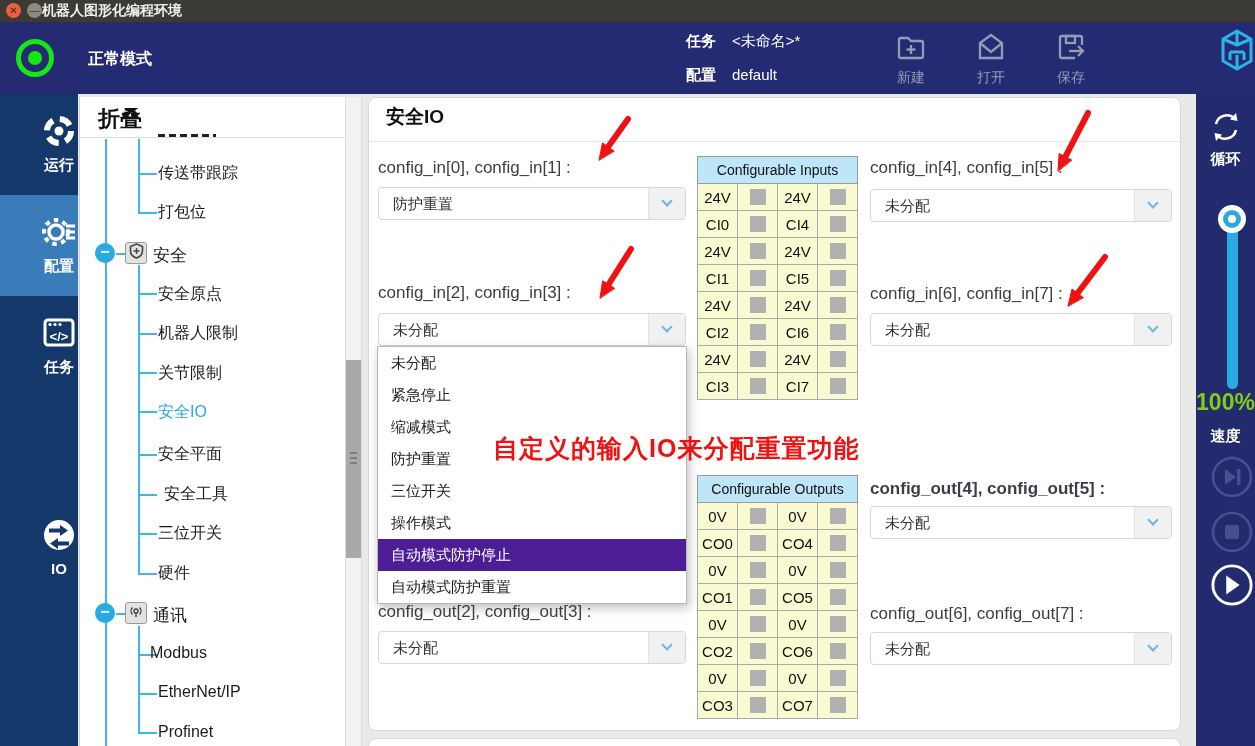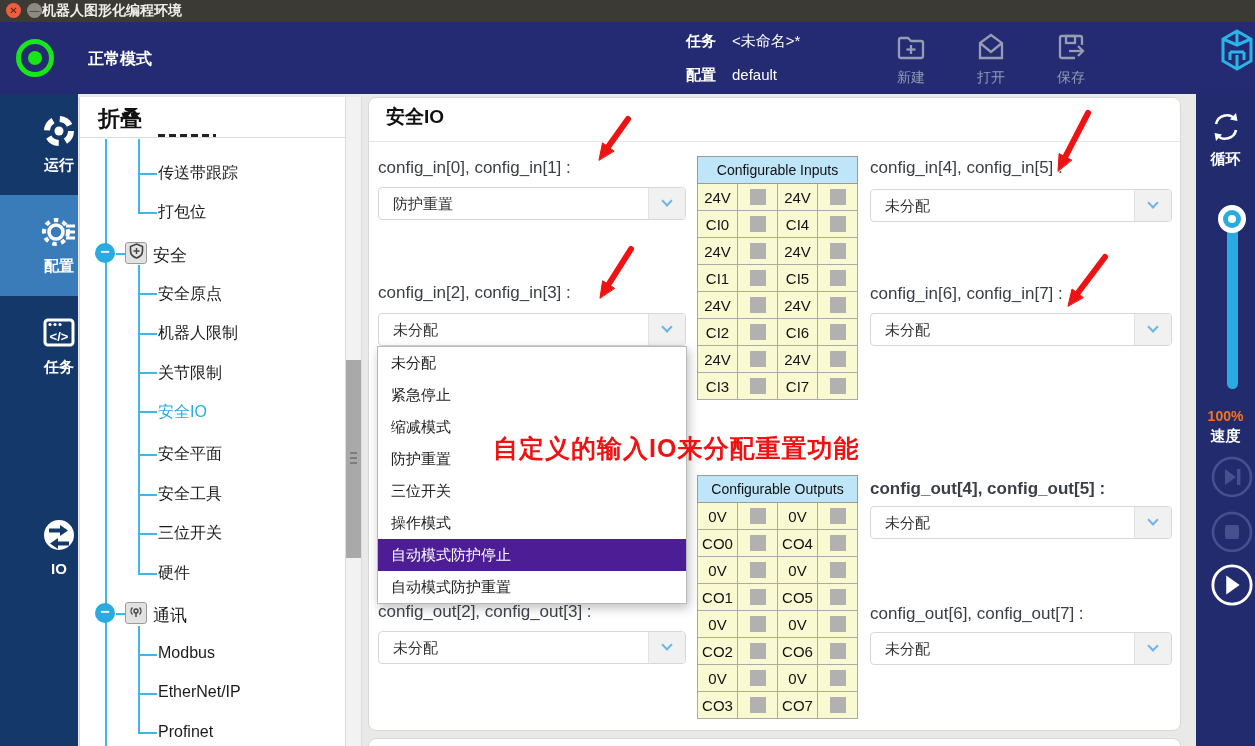--- a/index.html
+++ b/index.html
@@ -210,35 +210,35 @@
         <path d="M7.5 5 V11 M4.5 8 H10.5" stroke="#444" stroke-width="1.4"></path>
       </svg>
   </div>
   <div class="tnode-lbl" style="left:153px;top:244px;">安全</div>
 
   <div class="titem" style="left:158px;top:284px;">安全原点</div>
   <div class="titem" style="left:158px;top:323px;">机器人限制</div>
   <div class="titem" style="left:158px;top:363px;">关节限制</div>
   <div class="titem active" style="left:158px;top:402px;">安全IO</div>
   <div class="titem" style="left:158px;top:444px;">安全平面</div>
-  <div class="titem" style="left:158px;top:484px;">安全工具</div>
+  <div class="titem" style="left:164px;top:484px;">安全工具</div>
   <div class="titem" style="left:158px;top:523px;">三位开关</div>
   <div class="titem" style="left:158px;top:563px;">硬件</div>
 
   <div class="minus" style="left:95px;top:603px;">−</div>
   <div class="nicon" style="left:125px;top:602px;">
     <svg width="16" height="16" viewBox="0 0 16 16">
         <circle cx="8" cy="8" r="2" fill="none" stroke="#444" stroke-width="1.4"></circle>
         <path d="M4.5 4.5 a5 5 0 0 0 0 7 M11.5 4.5 a5 5 0 0 1 0 7" fill="none" stroke="#444" stroke-width="1.4"></path>
         <line x1="8" y1="10" x2="8" y2="14" stroke="#444" stroke-width="1.4"></line>
       </svg>
   </div>
   <div class="tnode-lbl" style="left:153px;top:604px;">通讯</div>
 
-  <div class="titem" style="left:158px;top:644px;">Modbus</div>
+  <div class="titem" style="left:150px;top:644px;">Modbus</div>
   <div class="titem" style="left:158px;top:683px;">EtherNet/IP</div>
   <div class="titem" style="left:158px;top:723px;">Profinet</div>
 
   <div class="sbar"></div>
   <div class="sthumb"></div>
   <div class="sgrip" style="top:452px;"></div>
   <div class="sgrip" style="top:457px;"></div>
   <div class="sgrip" style="top:462px;"></div>
 
   <div class="card" style="left:368px;top:97px;width:813px;height:634px;"></div>
@@ -498,21 +498,21 @@
       <polygon points="7,31 5.5,23 13,24.5" fill="#fff"></polygon>
     </svg>
     <div class="rb-lbl" style="top:56px;font-size:15px;">循环</div>
 
     <div class="slider-track"></div>
     <div class="slider-knob">
         <i></i>
         <b></b>
       </div>
 
-    <div class="rb-lbl" style="top:314px;font-size:14px;color:#f97316;">100%</div>
+    <div class="rb-lbl" style="top:295px;font-size:23px;color:#84cc16;">100%</div>
     <div class="rb-lbl" style="top:333px;font-size:15px;">速度</div>
 
     <svg class="pbtn" style="top:361px;" width="44" height="44" viewBox="0 0 44 44">
       <circle cx="22" cy="22" r="19" fill="none" stroke="#47508f" stroke-width="2.6"></circle>
       <polygon points="15,14 26,22 15,30" fill="#47508f"></polygon>
       <rect x="27" y="14" width="3.4" height="16" fill="#47508f"></rect>
     </svg>
     <svg class="pbtn" style="top:416px;" width="44" height="44" viewBox="0 0 44 44">
       <circle cx="22" cy="22" r="19" fill="none" stroke="#47508f" stroke-width="2.6"></circle>
       <rect x="15" y="15" width="14" height="14" rx="2" fill="#47508f"></rect>

